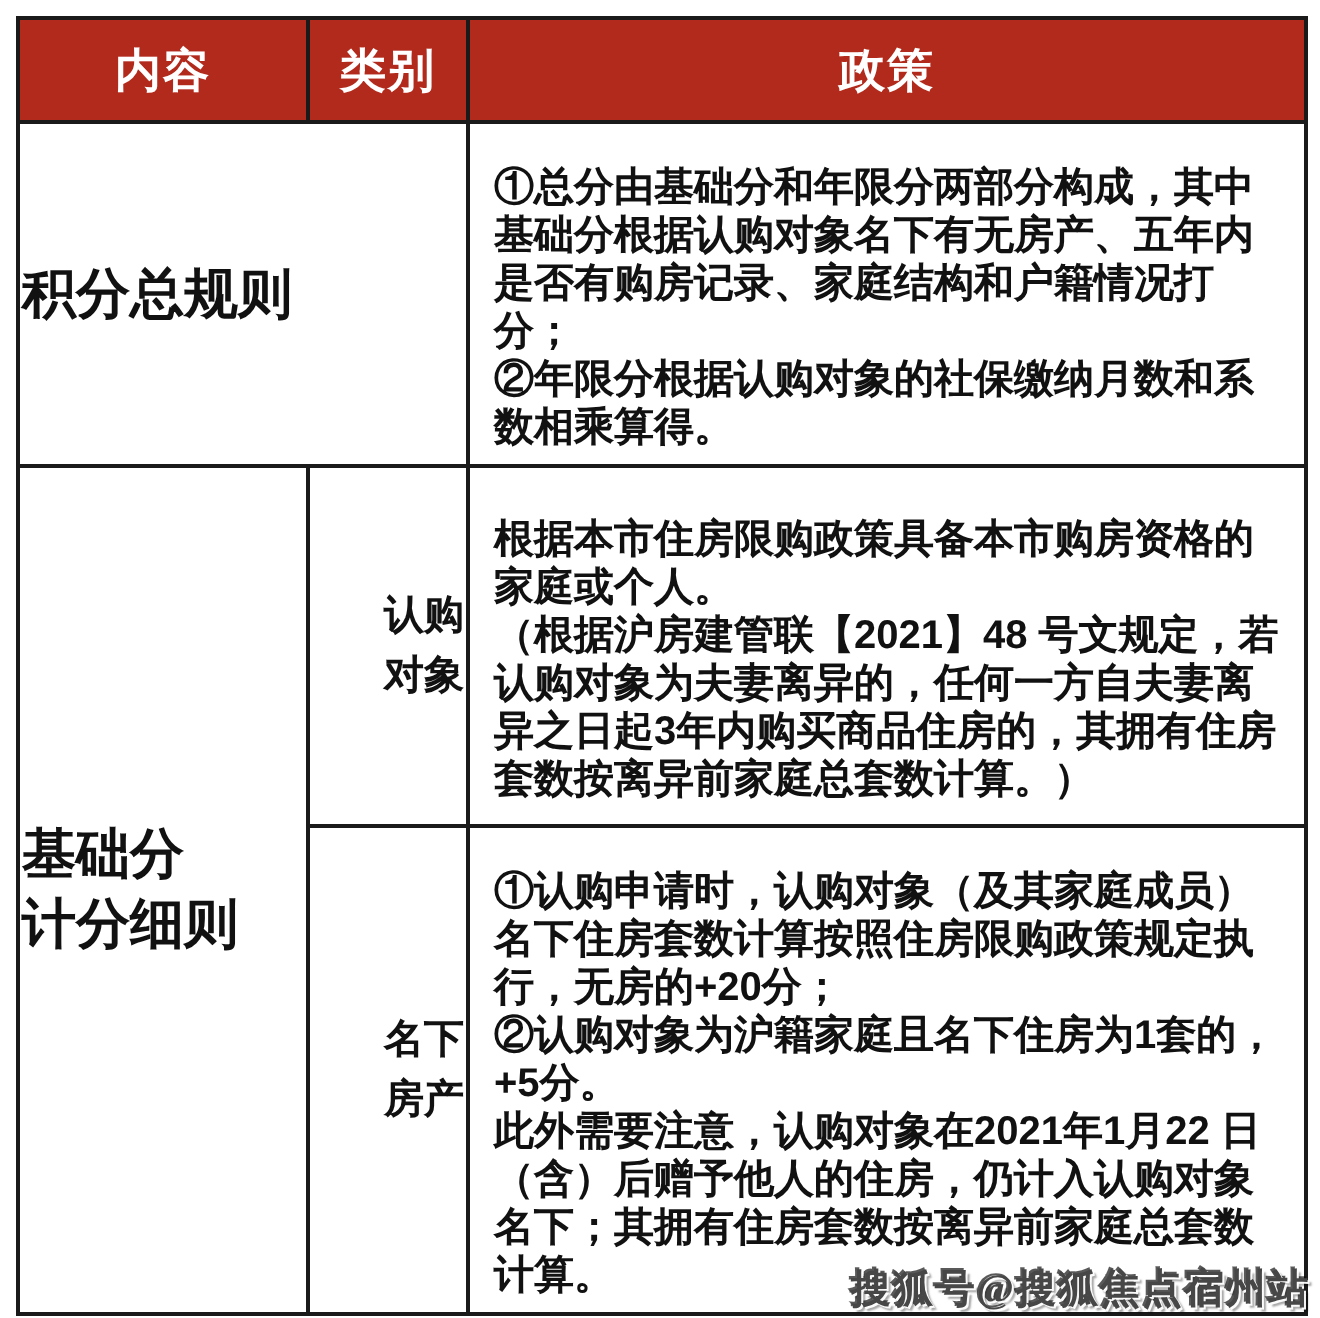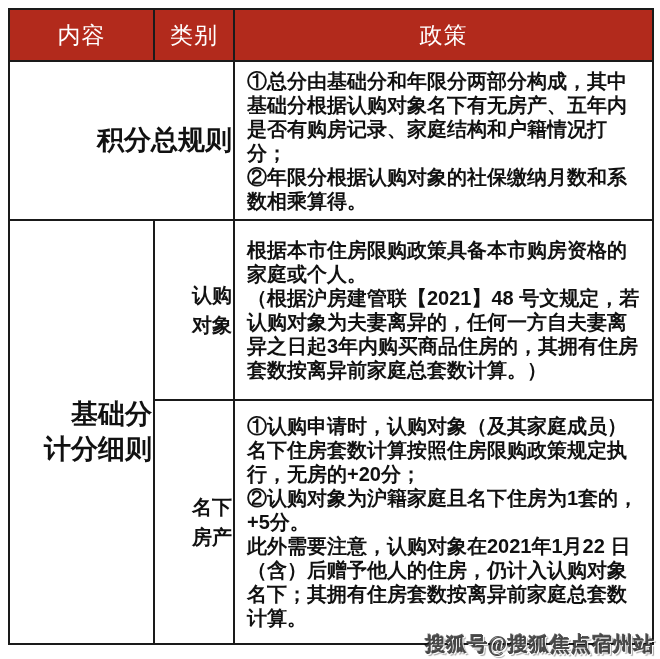--- a/index.html
+++ b/index.html
@@ -21,47 +21,47 @@
     border:2px solid var(--border, #1a1a1a);
   }
   tr.r-header{height:52px;}
   tr.r-general{height:159px;}
   tr.r-subscriber{height:180px;}
   tr.r-property{height:244px;}
   th.hdr{
     background:var(--header-bg, #b22a1c);
     color:var(--header-text, #fff);
     font-size:23px;
-    font-weight:normal;
+    font-weight:bold;
     text-align:center;
     vertical-align:middle;
     letter-spacing:1px;
   }
   td.label-cell{
     font-size:27px;
     font-weight:bold;
-    text-align:right;
+    text-align:left;
     vertical-align:middle;
     line-height:35px;
     background:#fff;
   }
   td.cat-cell{
     font-size:20px;
     font-weight:bold;
     text-align:right;
     vertical-align:middle;
     line-height:30px;
     background:#fff;
   }
   td.policy-cell{
     font-size:20px;
     font-weight:600;
     line-height:24px;
     vertical-align:middle;
-    padding:6px 10px 6px 12px;
+    padding:20px 10px 6px 12px;
     background:#fff;
     text-align:left;
   }
   td.policy-cell p{margin:0;}
   .watermark{
     position:absolute;
     right:5px;
     bottom:1px;
     font-size:20px;
     font-weight:bold;

